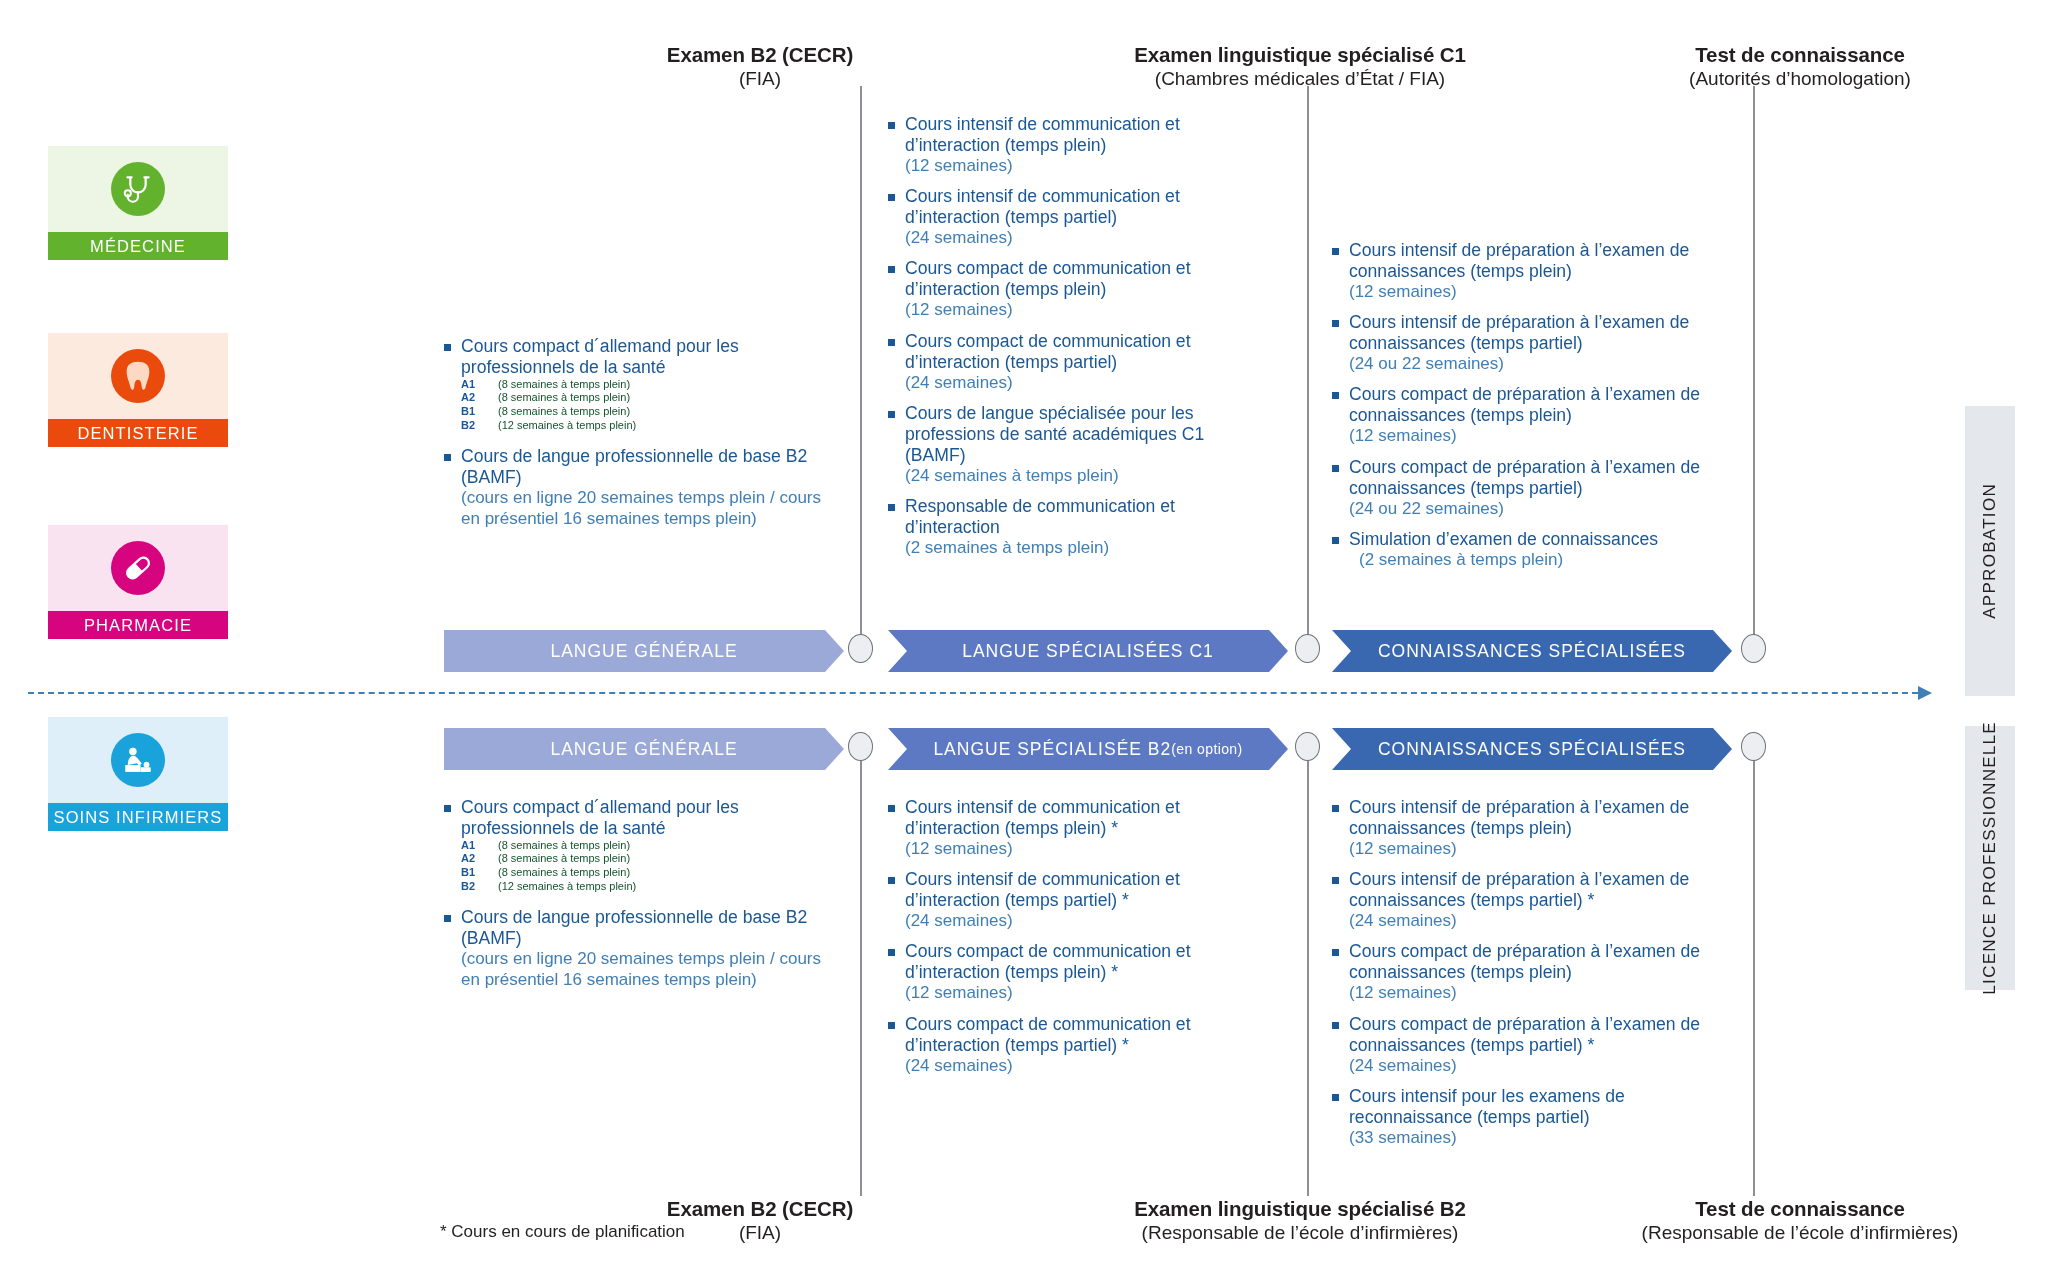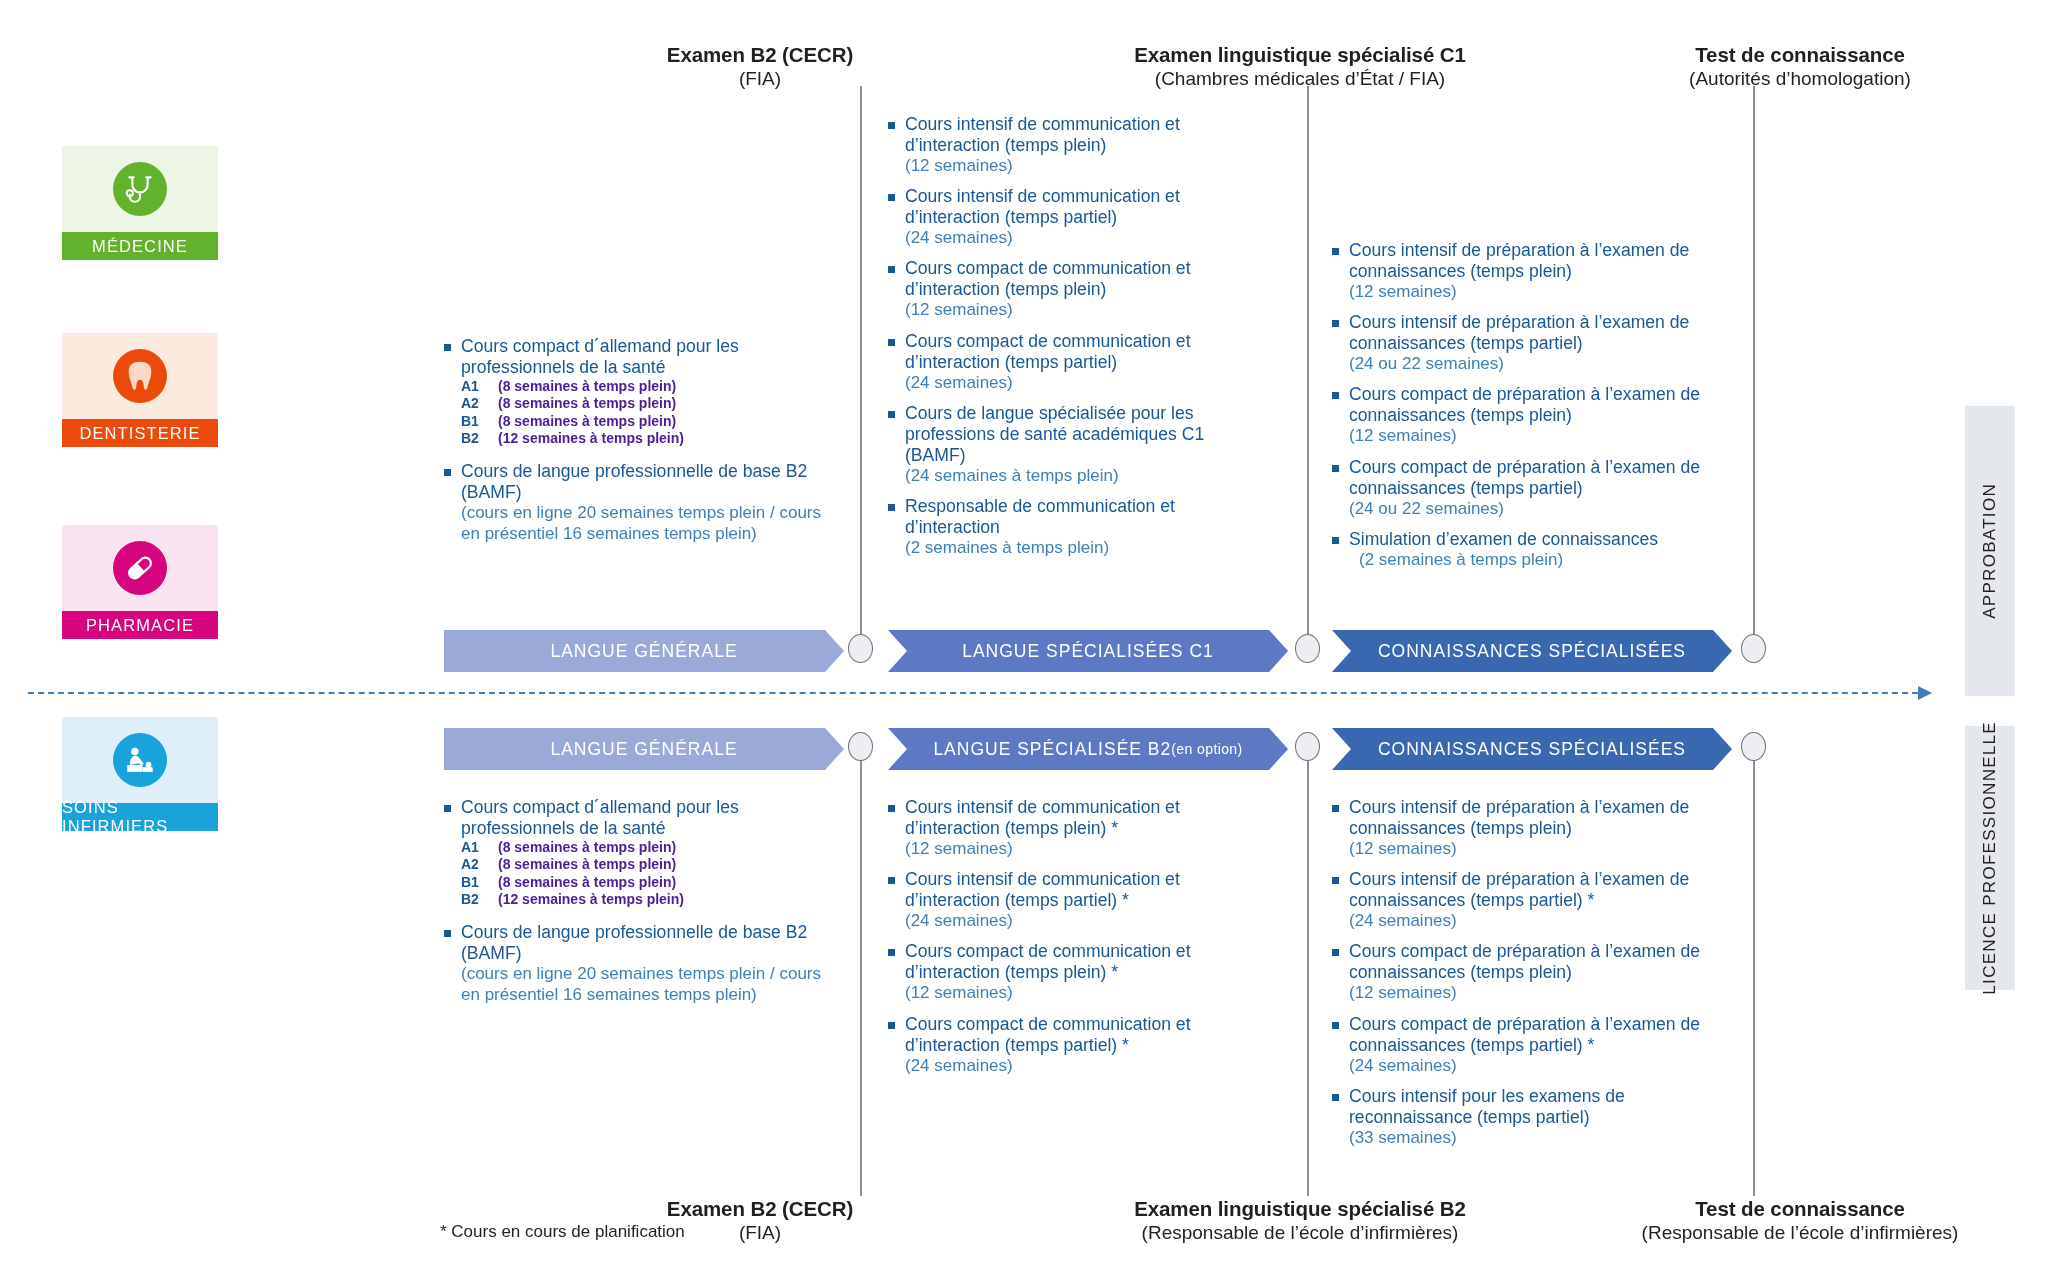--- a/index.html
+++ b/index.html
@@ -19,42 +19,42 @@
   .exam-label .t2{font-weight:normal;font-size:19px;display:block;}
 
   
   .vline{position:absolute;width:2px;background:#8d9196;}
 
   
   .node{position:absolute;width:25px;height:29px;border-radius:50%;
         background:#eceef1;border:1.6px solid #6d7279;box-sizing:border-box;}
 
   
-  .disc{position:absolute;width:156px;margin-left:14px;}
+  .disc{position:absolute;width:180px;}
   .disc .tile{height:86px;display:flex;align-items:center;justify-content:center;}
   .disc .cap{height:28px;display:flex;align-items:center;justify-content:center;
              color:#fff;font-size:16.5px;letter-spacing:1.1px;font-weight:normal;}
   .circ{width:54px;height:54px;border-radius:50%;display:flex;align-items:center;justify-content:center;}
 
   
   .chev{position:absolute;height:42px;display:flex;align-items:center;justify-content:center;
         color:#ffffff;font-size:17.5px;letter-spacing:1.0px;
         clip-path:polygon(0 0, calc(100% - 19px) 0, 100% 50%, calc(100% - 19px) 100%, 0 100%);}
   .chev.notch{clip-path:polygon(0 0, calc(100% - 19px) 0, 100% 50%, calc(100% - 19px) 100%, 0 100%, 19px 50%);}
   .chev .small{font-size:14px;letter-spacing:0.4px;margin-left:0;}
 
   
   .blist{position:absolute;}
   .bi{position:relative;padding-left:17px;margin-bottom:10px;}
   .bi::before{content:"";position:absolute;left:0;top:8px;width:7px;height:7px;background:#1a5795;}
   .bi .hd{font-weight:normal;font-size:17.6px;line-height:1.19;color:#1a5795;}
   .bi .sub{font-weight:normal;font-size:17px;line-height:1.2;color:#3f7fb5;}
-  .lvl{display:flex;font-size:14px;line-height:1.24;}
+  .lvl{display:flex;font-size:11px;line-height:1.24;}
   .lvl .k{font-weight:bold;color:#1a5795;width:37px;flex:none;}
-  .lvl .v{font-weight:bold;color:#4c1d95;}
+  .lvl .v{font-weight:normal;color:#14532d;}
 
   
   .dashrow{position:absolute;left:0;height:2px;}
   .dashline{position:absolute;top:0;height:0;border-top:2.5px dashed #3f7fb5;}
   .dasharrow{position:absolute;top:-6px;width:0;height:0;
              border-top:7px solid transparent;border-bottom:7px solid transparent;
              border-left:14px solid #3f7fb5;}
 
   
   .sidebox{position:absolute;width:50px;background:#e4e7eb;

